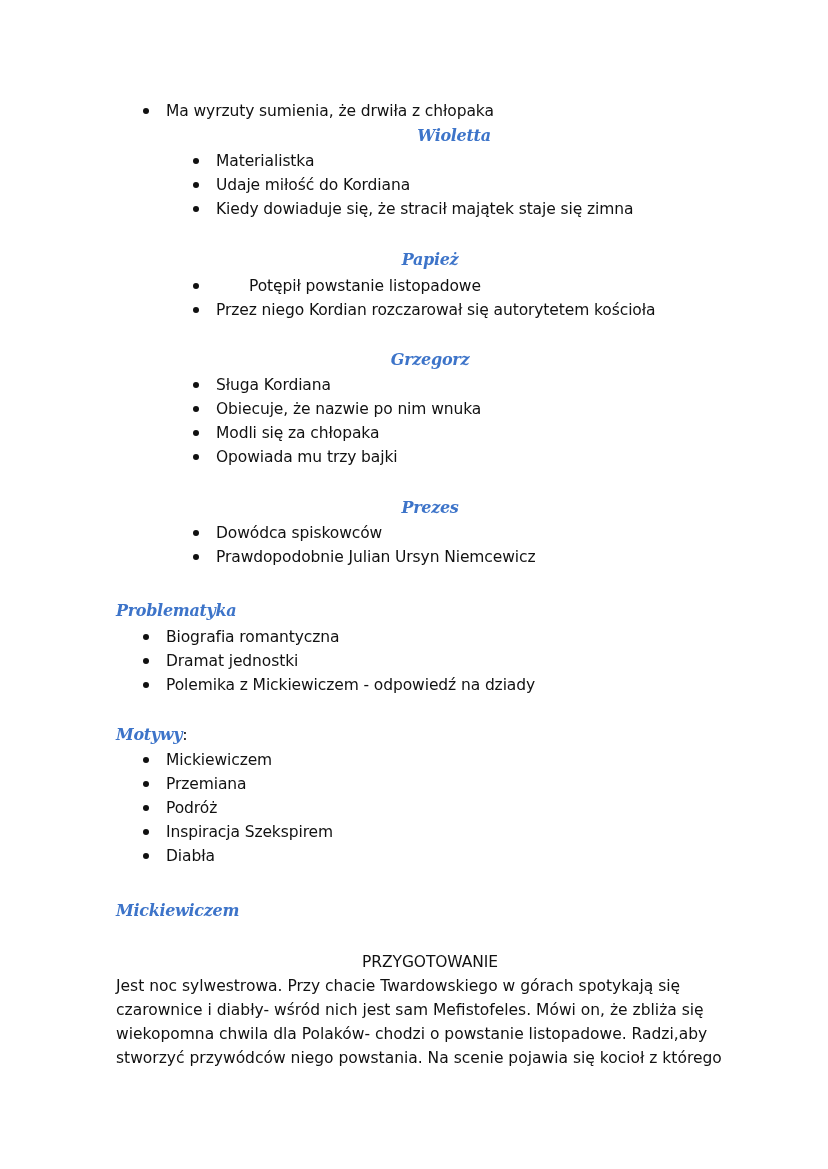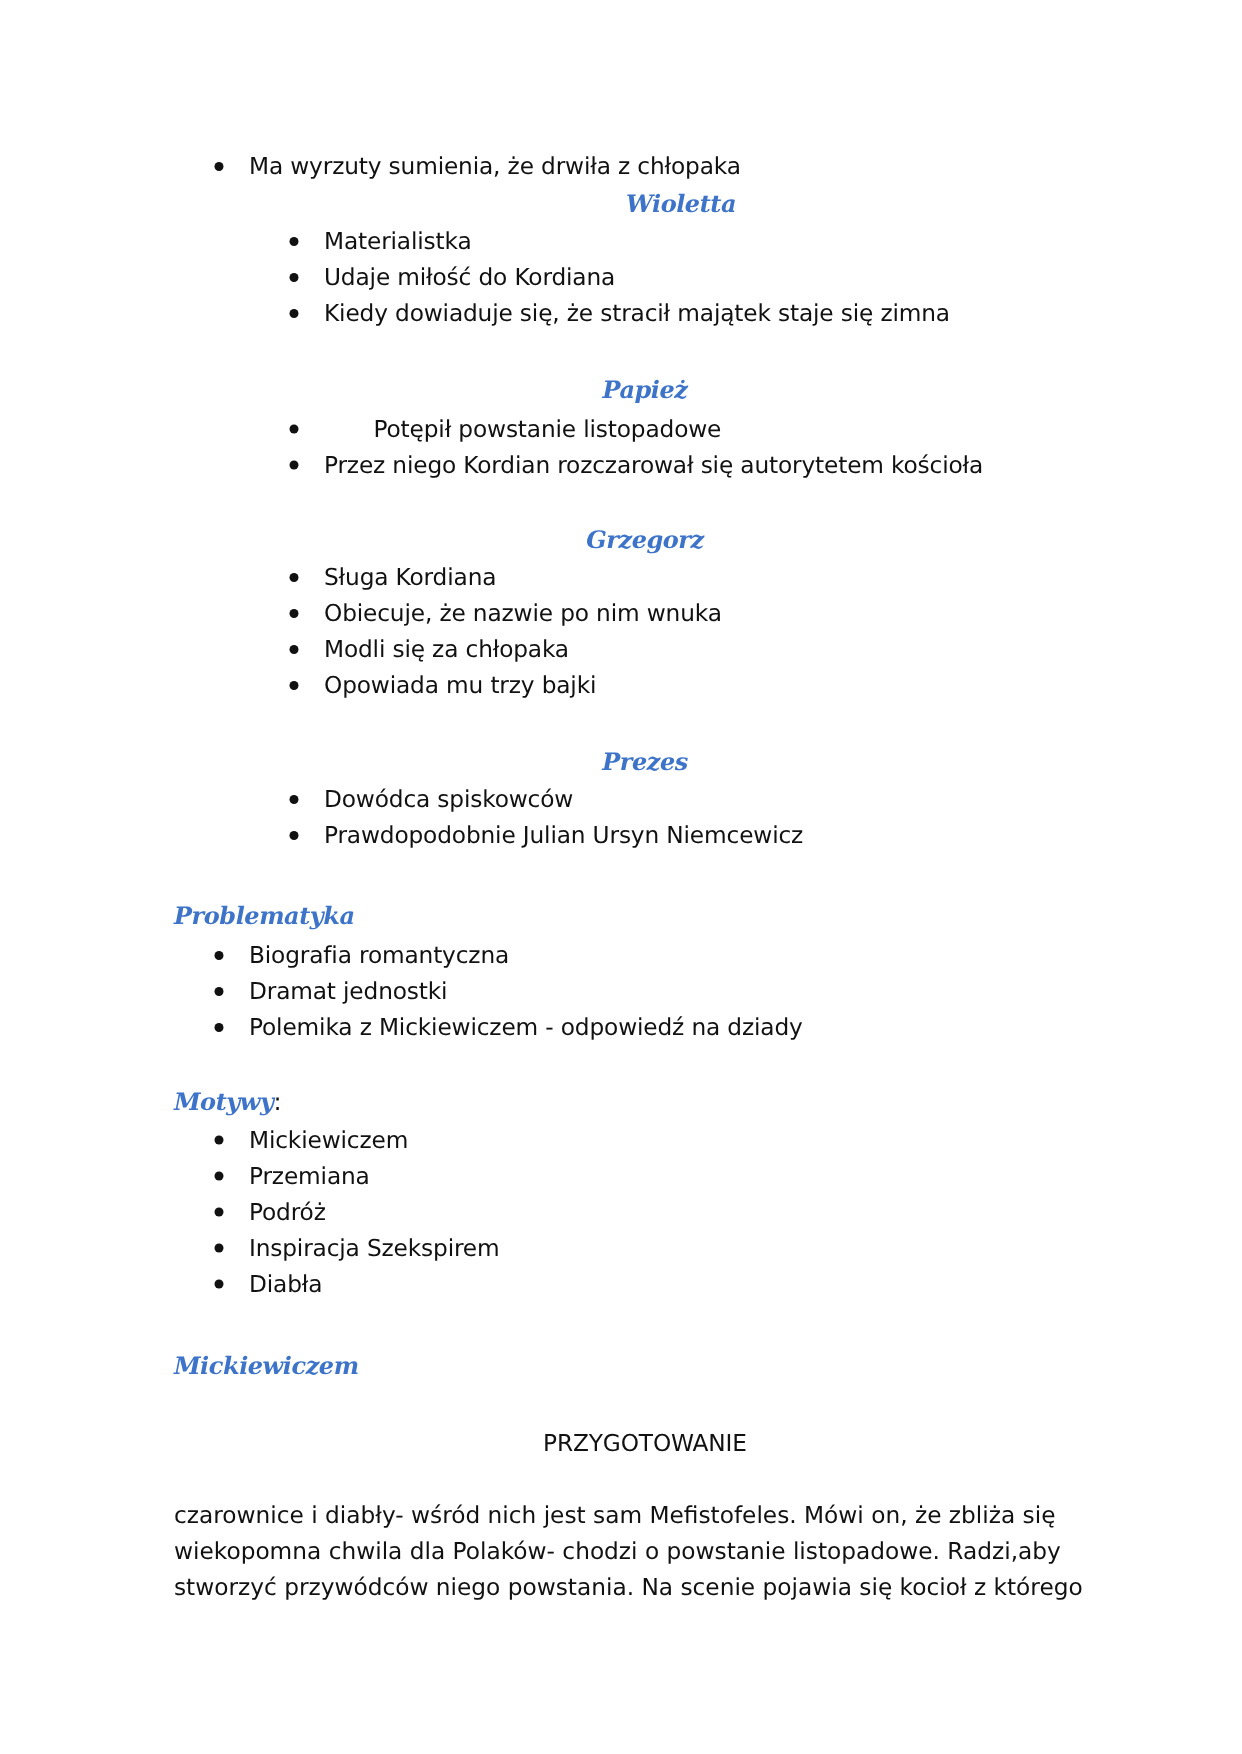--- a/index.html
+++ b/index.html
@@ -112,17 +112,18 @@
   <div class="line" style="left:150px; top:796px;">Podróż</div>
   <span class="bullet" style="left:127px; top:829px;"></span>
   <div class="line" style="left:150px; top:820px;">Inspiracja Szekspirem</div>
   <span class="bullet" style="left:127px; top:853px;"></span>
   <div class="line" style="left:150px; top:844px;text-align:right;">Diabła</div>
 
   <div class="heading" style="left:100px; top:899px;">Mickiewiczem</div>
 
   <div class="line centered" style="left:0; width:828px; top:950px;">PRZYGOTOWANIE</div>
 
+  <div class="para" style="top:974px;">Jest noc sylwestrowa. Przy chacie Twardowskiego w górach spotykają się</div>
   <div class="para" style="top:1022px;">wiekopomna chwila dla Polaków- chodzi o powstanie listopadowe. Radzi,aby</div>
   <div class="para" style="top:998px;">czarownice i diabły- wśród nich jest sam Mefistofeles. Mówi on, że zbliża się</div>
   <div class="para" style="top:1046px;">stworzyć przywódców niego powstania. Na scenie pojawia się kocioł z którego</div>
 
 </div>
 
 </body></html>

